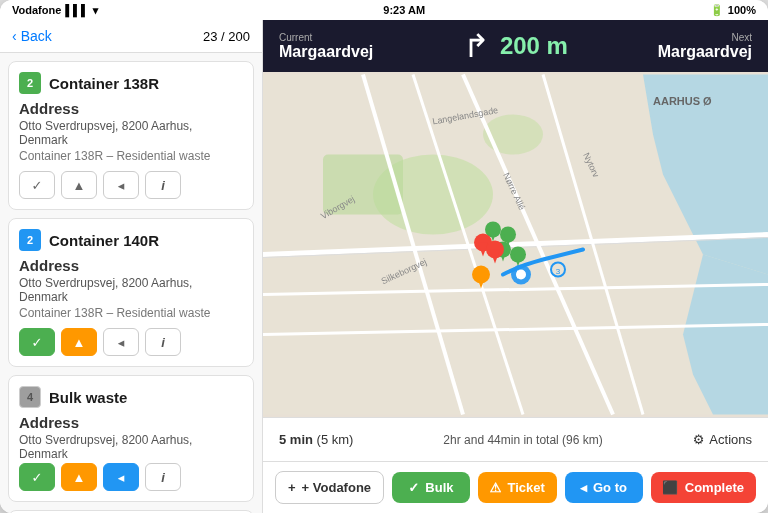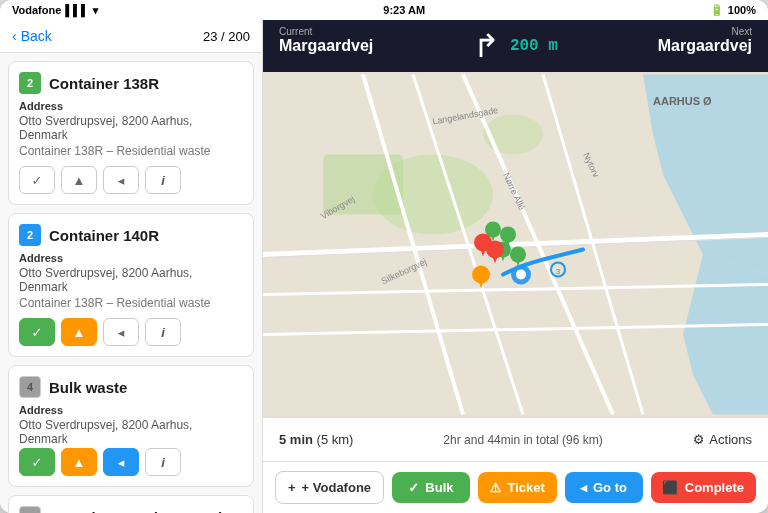--- a/index.html
+++ b/index.html
@@ -109,21 +109,21 @@
     }
     .badge-green { background: #4caf50; }
     .badge-blue { background: #2196f3; }
     .badge-gray { background: #9e9e9e; border: 1px solid #ccc; color: #555; }
     .stop-title {
       font-size: 15px;
       font-weight: 600;
       color: #1a1a1a;
     }
     .stop-label {
-      font-size: 11px;
+      font-size: 15px;
       font-weight: 700;
       color: #333;
       margin-bottom: 2px;
     }
     .stop-address {
       font-size: 12px;
       color: #555;
       margin-bottom: 2px;
     }
     .stop-type {
@@ -160,21 +160,21 @@
       display: flex;
       flex-direction: column;
       position: relative;
     }
 
     
     .nav-bar {
       background: #1a1a2e;
       height: 52px;
       display: flex;
-      padding: 6px 16px;
+      padding: 12px 16px;
       gap: 12px;
     }
     .nav-section {
       display: flex;
       flex-direction: column;
     }
     .nav-label {
       font-size: 10px;
       color: #aaa;
     }
@@ -188,24 +188,23 @@
       display: flex;
       align-items: center;
       justify-content: center;
       gap: 10px;
     }
     .nav-arrow {
       font-size: 32px;
       color: #fff;
     }
     .nav-distance {
-      font-size: 16px;
+      font-size: 24px;
       font-weight: 700;
-      color: #14b8a6;
-      font-family: Liberation Mono, monospace;
+      color: #86efac;
     }
     .nav-next-section {
       text-align: right;
     }
 
     
     .map-area {
       flex: 1;
       position: relative;
       overflow: hidden;

